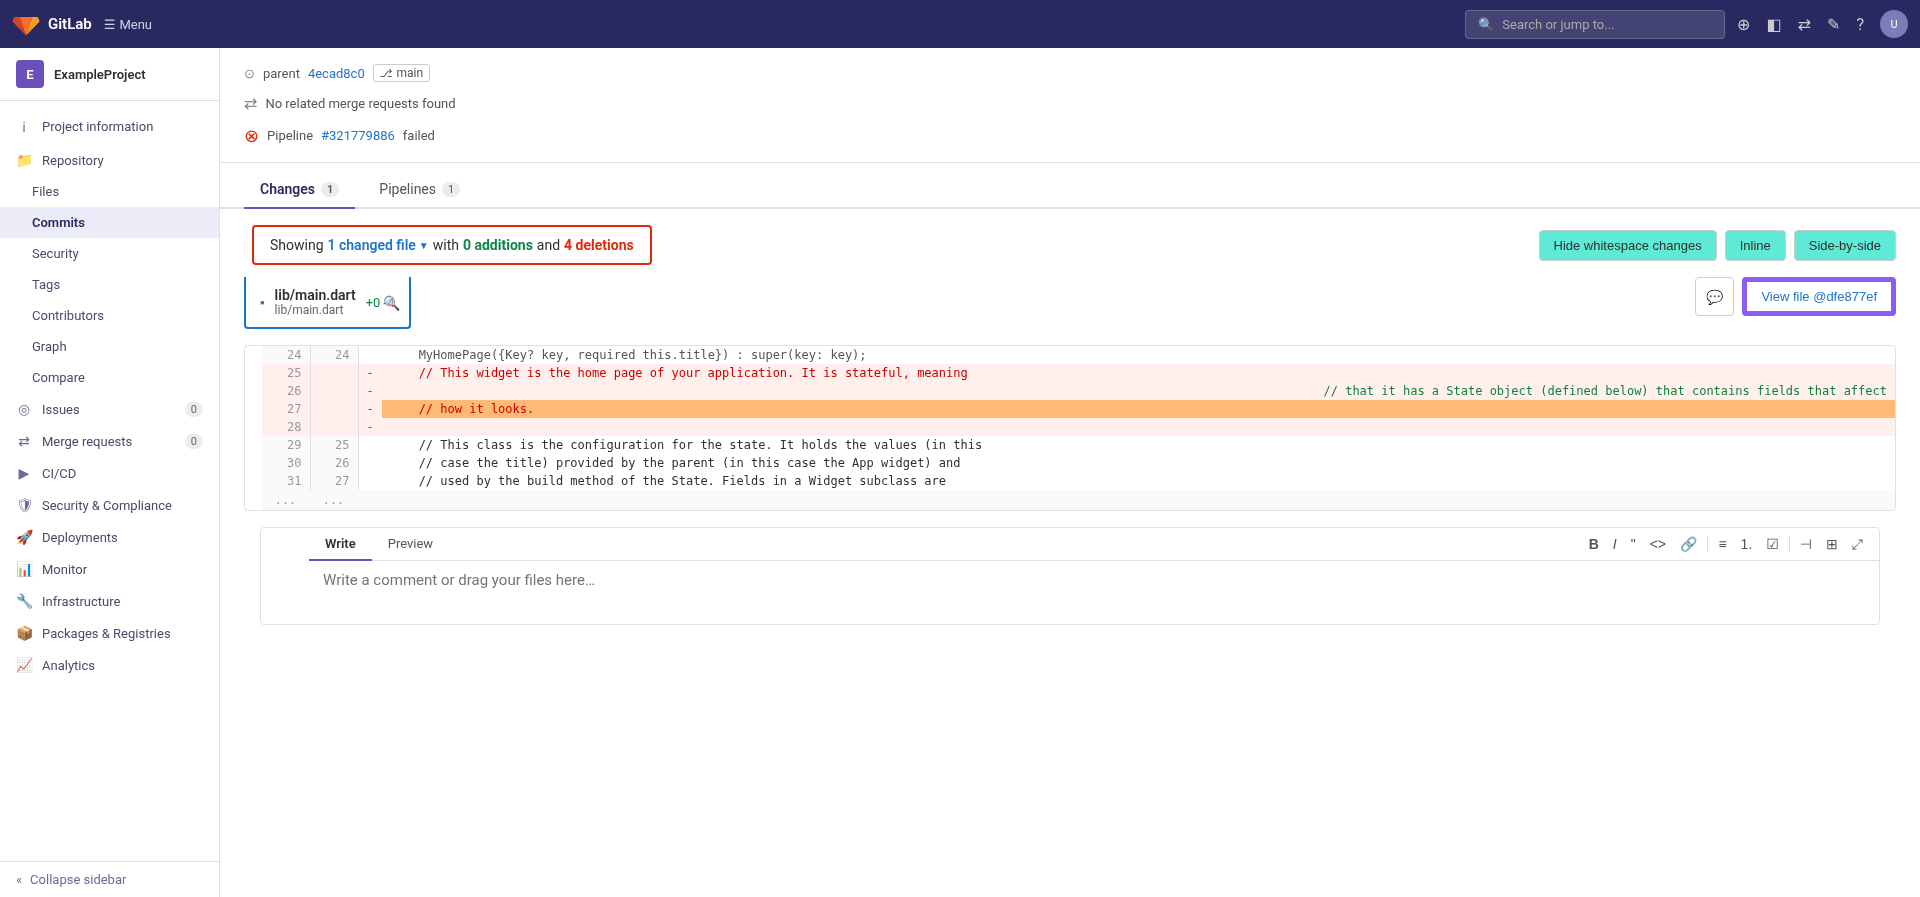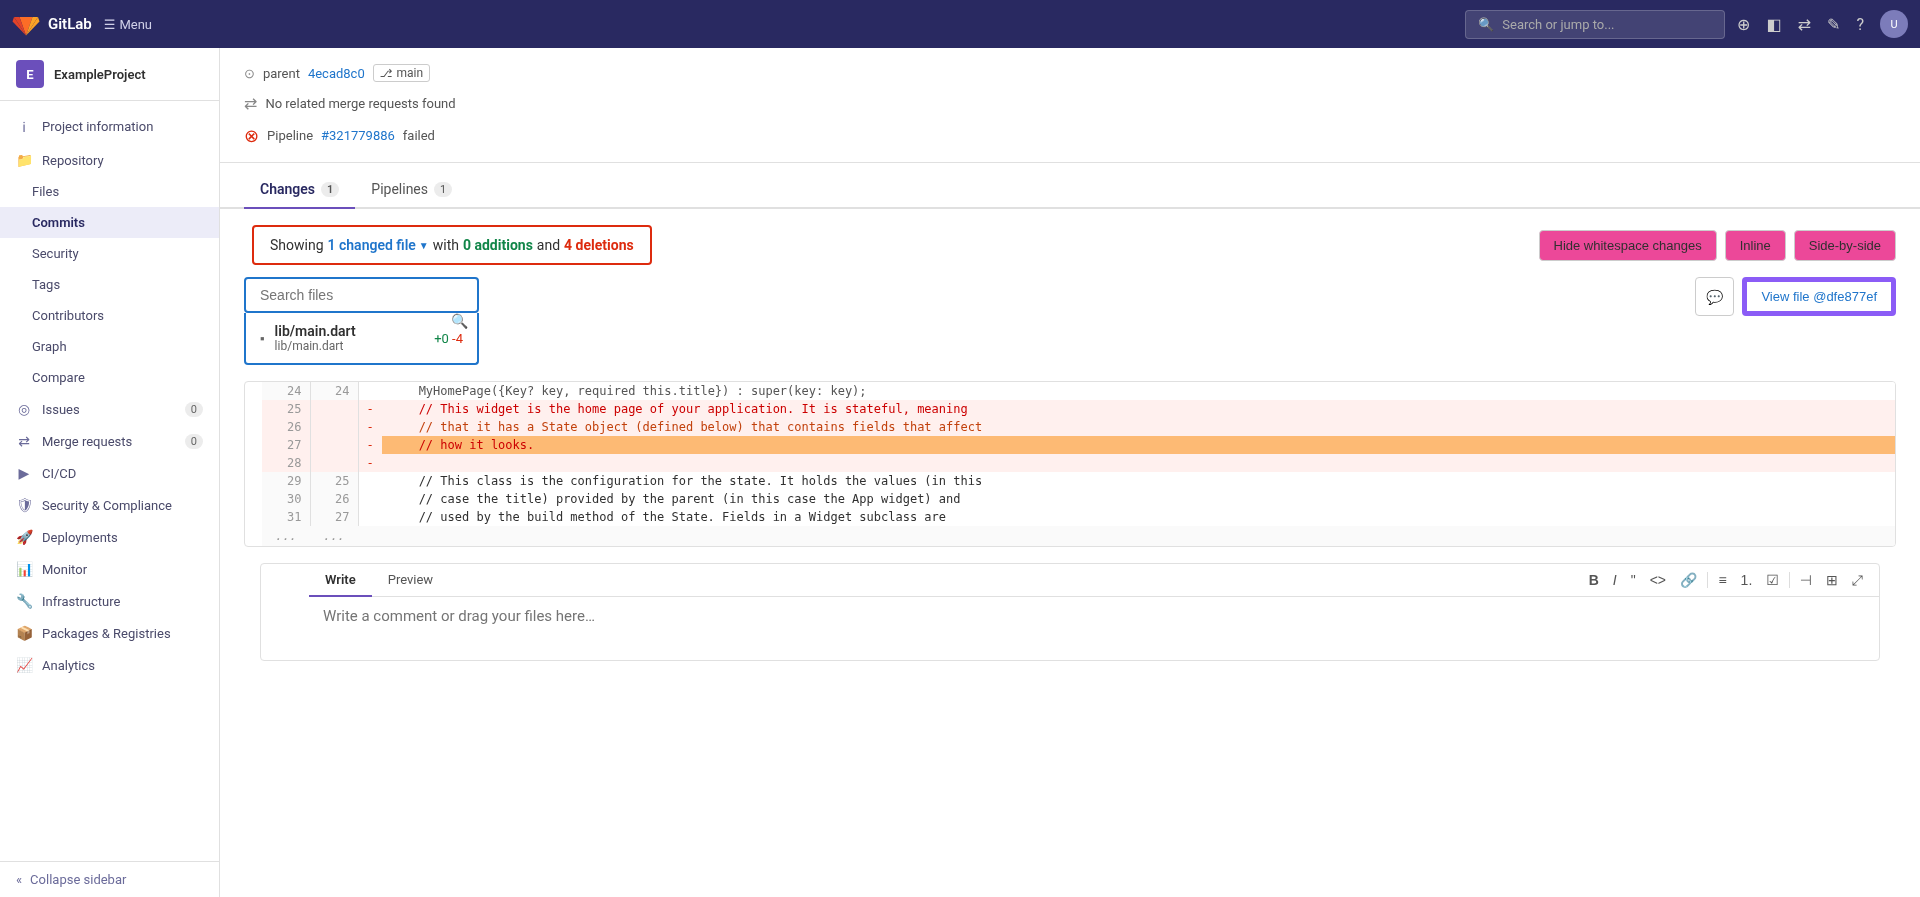--- a/index.html
+++ b/index.html
@@ -88,32 +88,32 @@
     .commit-meta { padding: 16px 24px; border-bottom: 1px solid #e0e0e0; }
     .commit-parent { display: flex; align-items: center; gap: 8px; color: #555; font-size: 13px; margin-bottom: 12px; }
     .commit-parent .commit-hash { color: #1f75cb; cursor: pointer; }
     .commit-parent .branch-badge { display: flex; align-items: center; gap: 4px; color: #555; font-size: 12px; border: 1px solid #ccc; border-radius: 3px; padding: 1px 6px; }
     .commit-no-mr { display: flex; align-items: center; gap: 8px; color: #555; font-size: 13px; margin-bottom: 12px; }
     .commit-pipeline { display: flex; align-items: center; gap: 8px; color: #555; font-size: 13px; }
     .commit-pipeline .pipeline-link { color: #1f75cb; cursor: pointer; }
     .pipeline-status-icon { color: #dd2b0e; font-size: 18px; }
 
     
-    .tabs-bar { display: flex; align-items: center; gap: 0; border-bottom: 2px solid #e0e0e0; padding: 0 24px; margin-top: 8px; }
+    .tabs-bar { display: flex; align-items: center; gap: 8px; border-bottom: 2px solid #e0e0e0; padding: 0 24px; margin-top: 8px; }
     .tab-item { padding: 10px 16px; cursor: pointer; font-size: 14px; color: #555; border-bottom: 2px solid transparent; margin-bottom: -2px; display: flex; align-items: center; gap: 6px; }
     .tab-item.active { color: #292961; border-bottom-color: #6b4fbb; font-weight: 600; }
     .tab-badge { background: #ececec; color: #555; font-size: 11px; padding: 1px 6px; border-radius: 10px; }
 
     
     .changes-section { margin: 16px 24px; }
     .changes-header { display: flex; align-items: center; justify-content: space-between; margin-bottom: 12px; padding-left: 8px; }
     .changes-actions { display: flex; gap: 8px; }
     .btn-outline {
       border: 1px solid #ccc; border-radius: 4px; padding: 7px 14px;
-      background: #ec4899; cursor: pointer; font-size: 13px; color: #303030;
+      background: #5eead4; cursor: pointer; font-size: 13px; color: #303030;
     }
 
     
     .search-files-container { position: relative; max-width: 560px; }
     .search-files-input {
       width: 100%; border: 2px solid #1f75cb; border-radius: 4px;
       padding: 8px 36px 8px 14px; font-size: 14px; color: #303030;
       outline: none;
     }
     .search-files-icon { position: absolute; right: 10px; top: 50%; transform: translateY(-50%); color: #666; font-size: 14px; }
@@ -332,21 +332,20 @@
         </div>
         <div class="changes-actions">
           <button class="btn-outline">Hide whitespace changes</button>
           <button class="btn-outline">Inline</button>
           <button class="btn-outline">Side-by-side</button>
         </div>
       </div>
 
       <div style="display: flex; gap: 16px; align-items: flex-start;">
         <div class="search-files-container">
-          <input type="text" class="search-files-input" placeholder="Search files" style="">
           <span class="search-files-icon">🔍</span>
           <div class="search-files-dropdown">
             <div class="search-files-result">
               <span class="file-icon">▪</span>
               <div>
                 <div class="file-name-main">lib/main.dart</div>
                 <div class="file-name-sub">lib/main.dart</div>
               </div>
               <div class="file-changes">
                 <span class="file-add">+0</span>
@@ -375,21 +374,21 @@
           <tr class="diff-row del">
             <td class="diff-line-num del">25</td>
             <td class="diff-line-num del"></td>
             <td class="diff-sign" style="color:#dd2b0e; background:#fff0ee;">-</td>
             <td class="diff-content" style="background:#fff0ee; color:#cc0000;">    // This widget is the home page of your application. It is stateful, meaning</td>
           </tr>
           <tr class="diff-row del">
             <td class="diff-line-num del">26</td>
             <td class="diff-line-num del"></td>
             <td class="diff-sign" style="color:#dd2b0e; background:#fff0ee;">-</td>
-            <td class="diff-content" style="background:#fff0ee; color:#c2410c;">    // that it has a State object (defined below) that contains fields that affect</td>
+            <td class="diff-content" style="background:#fff0ee; color:#15803d;text-align:right;">    // that it has a State object (defined below) that contains fields that affect</td>
           </tr>
           <tr class="diff-row del">
             <td class="diff-line-num del">27</td>
             <td class="diff-line-num del"></td>
             <td class="diff-sign" style="color:#dd2b0e; background:#fff0ee;">-</td>
             <td class="diff-content" style="background:#fdba74; color:#cc0000;">    // how it looks.</td>
           </tr>
           <tr class="diff-row del">
             <td class="diff-line-num del">28</td>
             <td class="diff-line-num del"></td>

